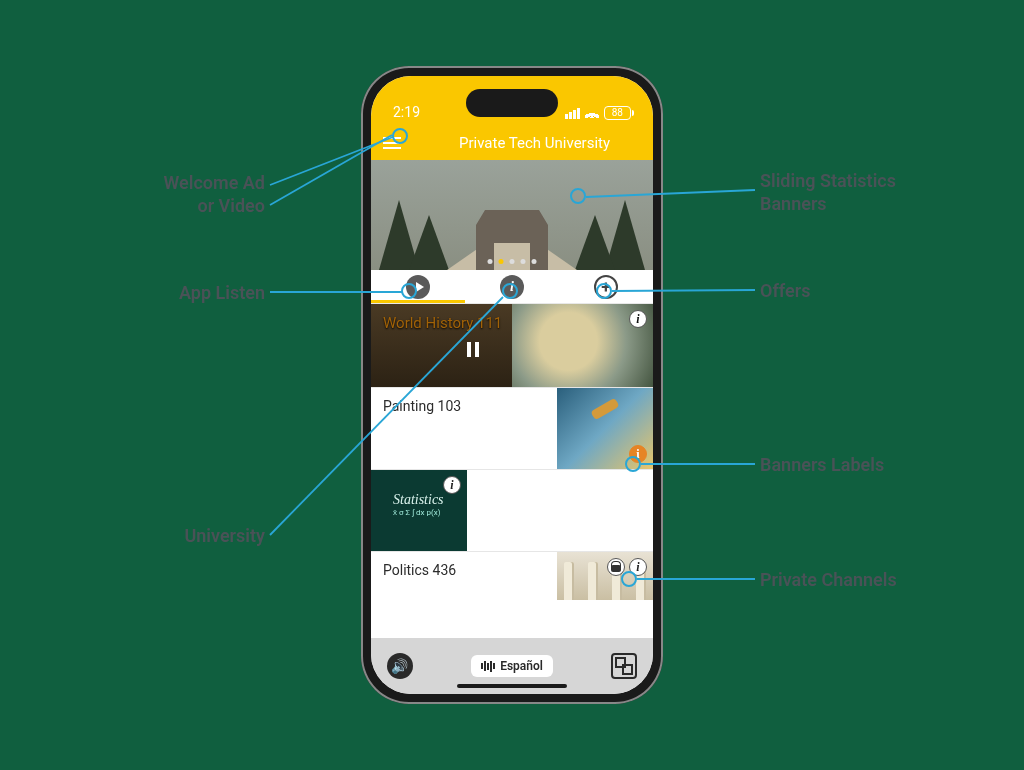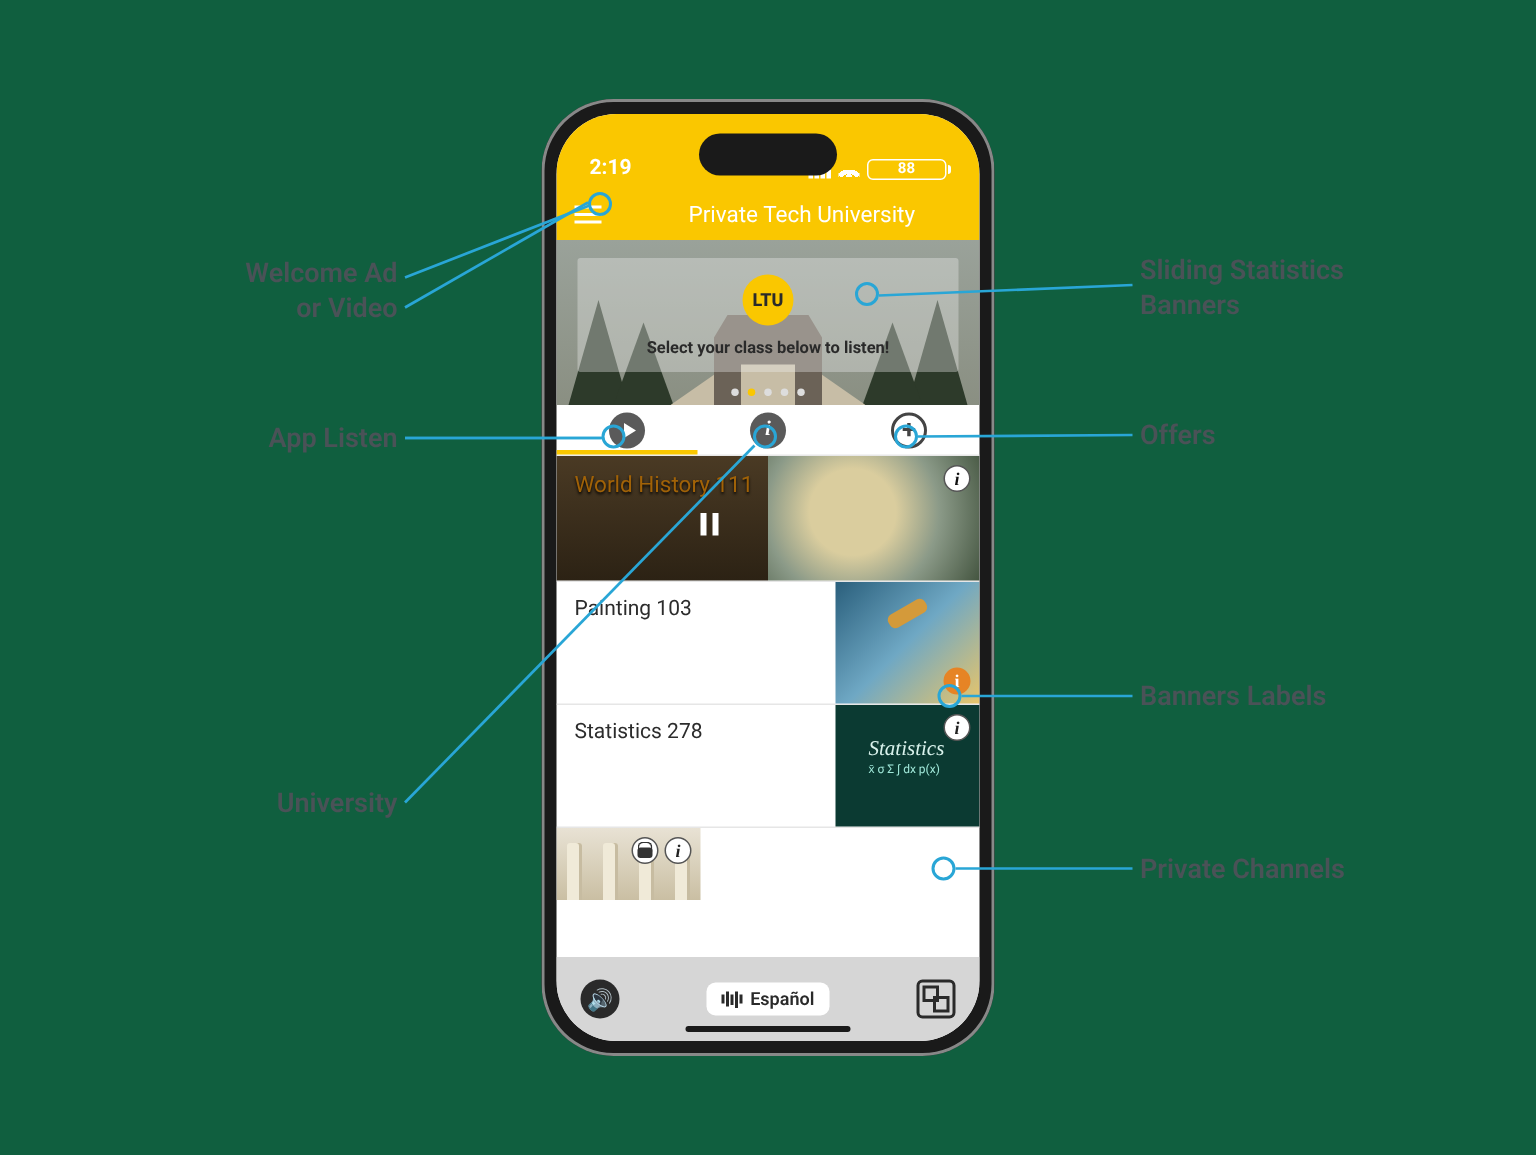--- a/index.html
+++ b/index.html
@@ -10,30 +10,30 @@
   
   .ring{position:absolute;width:16px;height:16px;border:2px solid #29a6d6;border-radius:50%;z-index:60}
   
   svg.lines{position:absolute;left:0;top:0;width:1024px;height:770px;z-index:50;pointer-events:none}
   svg.lines line{stroke:#29a6d6;stroke-width:1.8}
   
   .phone{position:absolute;left:361px;top:66px;width:302px;height:638px;background:#1a1a1a;border-radius:48px;padding:10px;box-shadow:0 0 0 2px #888 inset}
   .screen{width:100%;height:100%;background:#fff;border-radius:40px;overflow:hidden;position:relative}
   .notch{position:absolute;top:13px;left:50%;transform:translateX(-50%);width:92px;height:28px;background:#1a1a1a;border-radius:16px;z-index:40}
   
-  .status{height:50px;background:#fac700;display:flex;align-items:flex-end;justify-content:space-between;padding:0 22px 6px;color:#fff;font-size:14px;font-weight:700}
+  .status{height:50px;background:#fac700;display:flex;align-items:flex-end;justify-content:space-between;padding:0 22px 6px;color:#fff;font-size:14px;font-weight:400}
   .status .right{display:flex;gap:5px;align-items:center}
   .sig{display:inline-flex;gap:1px;align-items:flex-end}
   .sig i{width:3px;background:#fff;display:block}
   .sig i:nth-child(1){height:5px}.sig i:nth-child(2){height:7px}.sig i:nth-child(3){height:9px}.sig i:nth-child(4){height:11px}
   .wifi{width:14px;height:10px;background:
     radial-gradient(circle at 50% 100%,#fff 2px,transparent 2px),
     radial-gradient(circle at 50% 130%,transparent 5px,#fff 5px,#fff 7px,transparent 7px),
     radial-gradient(circle at 50% 160%,transparent 9px,#fff 9px,#fff 11px,transparent 11px)}
-  .batt{border:1.5px solid #fff;border-radius:4px;padding:0 20px;font-size:10px;line-height:12px;position:relative}
+  .batt{border:1.5px solid #fff;border-radius:4px;padding:0 7px;font-size:10px;line-height:12px;position:relative}
   .batt:after{content:"";position:absolute;right:-4px;top:3px;width:2px;height:6px;background:#fff;border-radius:0 2px 2px 0}
   
   .appbar{height:34px;background:#fac700;display:flex;align-items:center;padding:0 12px;color:#fff;font-size:15px}
   .burger{width:18px;height:12px;display:flex;flex-direction:column;justify-content:space-between;margin-right:58px}
   .burger span{height:2px;background:#fff}
   
   .banner{height:110px;position:relative;background:linear-gradient(#9aa29a,#8a8f82);display:flex;align-items:center;justify-content:center;overflow:hidden}
   .banner .tree{position:absolute;bottom:0;width:0;height:0;border-left:20px solid transparent;border-right:20px solid transparent;border-bottom:70px solid #2d3a2a}
   .banner .tree.t1{left:8px}.banner .tree.t2{left:38px;border-bottom-width:55px}
   .banner .tree.t3{right:8px}.banner .tree.t4{right:38px;border-bottom-width:55px}
@@ -153,24 +153,20 @@
       <span>Private Tech University</span>
     </div>
 
     <div class="banner">
       <div class="tree t1"></div>
         <div class="tree t2"></div>
         <div class="tree t3"></div>
         <div class="tree t4"></div>
       <div class="path"></div>
         <div class="arch"></div>
-      <div class="overlay">
-        <div class="badge">LTU</div>
-        <div class="tagline">Select your class below to listen!</div>
-      </div>
       <div class="dots">
         <span></span>
           <span class="on"></span>
           <span></span>
           <span></span>
           <span></span>
       </div>
     </div>
 
     <div class="tabs">
@@ -194,29 +190,29 @@
     </div>
 
     <div class="row">
       <div class="label">Painting 103</div>
       <div class="thumb paint">
         <div class="info orange">i</div>
       </div>
     </div>
 
     <div class="row">
-      <div class="label">Statistics 278</div>
       <div class="thumb stats">
         <div class="scrib">Statistics</div>
         x̄ σ Σ ∫ dx p(x)
         <div class="info">i</div>
       </div>
     </div>
 
     <div class="row r4">
+      <div class="label">Politics 436</div>
       <div class="thumb pol">
         <div class="col"></div>
           <div class="col"></div>
           <div class="col"></div>
           <div class="col"></div>
         <div class="lock"></div>
         <div class="info">i</div>
       </div>
     </div>
 

